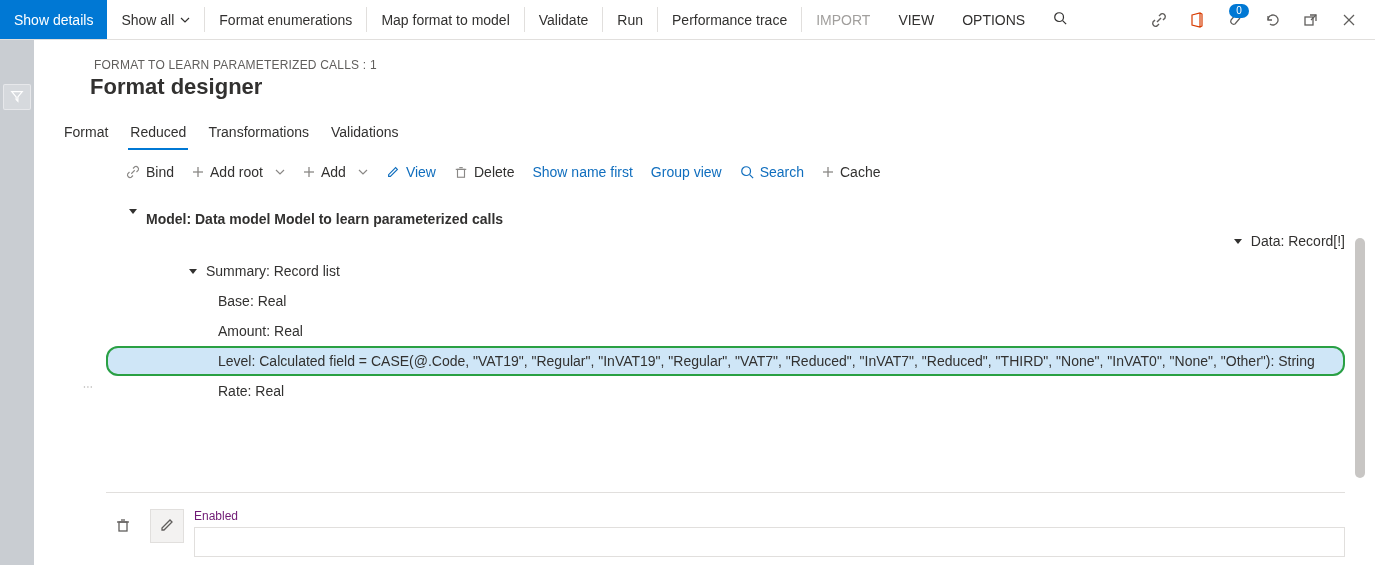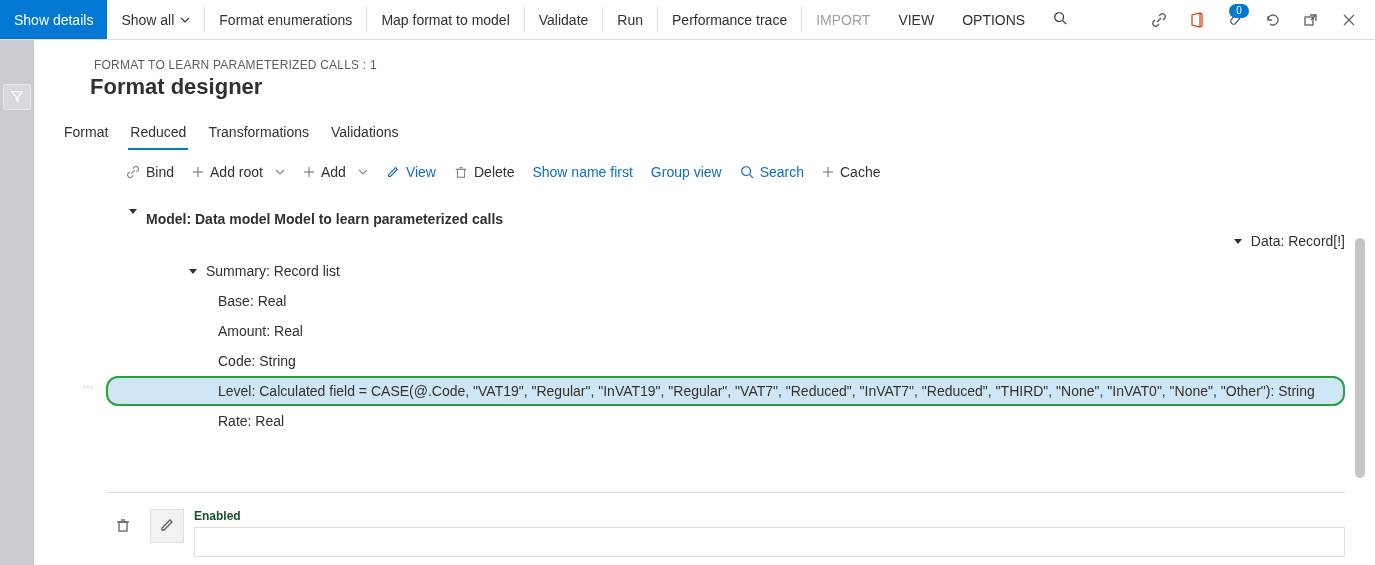--- a/index.html
+++ b/index.html
@@ -106,21 +106,21 @@
   .proppanel{
     position:absolute;left:72px;right:30px;bottom:8px;
     border-top:1px solid var(--line);padding-top:16px;display:flex;align-items:flex-start;gap:10px;
   }
   .proppanel .iconbtn{
     width:34px;height:34px;display:flex;align-items:center;justify-content:center;border:1px solid transparent;
     color:#605e5c;cursor:pointer;
   }
   .proppanel .iconbtn.box{background:var(--bg-muted);border-color:var(--line);}
   .proppanel .field{flex:1;}
-  .proppanel .field label{display:block;font-size:12px;color:#14532d;margin-bottom:4px;font-weight:bold;}
+  .proppanel .field label{display:block;font-size:12px;color:#701a75;margin-bottom:4px;}
   .proppanel .field .input{
     height:30px;border:1px solid var(--line);background:#fff;width:100%;
   }
 
   .dragdots{
     position:absolute;left:48px;top:340px;color:#a19f9d;letter-spacing:2px;font-size:10px;writing-mode:vertical-rl;
     transform:rotate(180deg);
   }
 </style>
 </head>
@@ -351,23 +351,20 @@
           </span>
           <span class="lbl">Summary: Record list</span>
         </div>
 
         <div class="row ind4">
           <span class="lbl">Base: Real</span>
         </div>
         <div class="row ind4">
           <span class="lbl">Amount: Real</span>
         </div>
-        <div class="row ind4">
-          <span class="lbl">Code: String</span>
-        </div>
         <div class="row ind4 sel">
           <span class="lbl">Level: Calculated field = CASE(@.Code, "VAT19", "Regular", "InVAT19", "Regular", "VAT7", "Reduced", "InVAT7", "Reduced", "THIRD", "None", "InVAT0", "None", "Other"): String</span>
         </div>
         <div class="row ind4">
           <span class="lbl">Rate: Real</span>
         </div>
 
       </div>
     </div>
 

